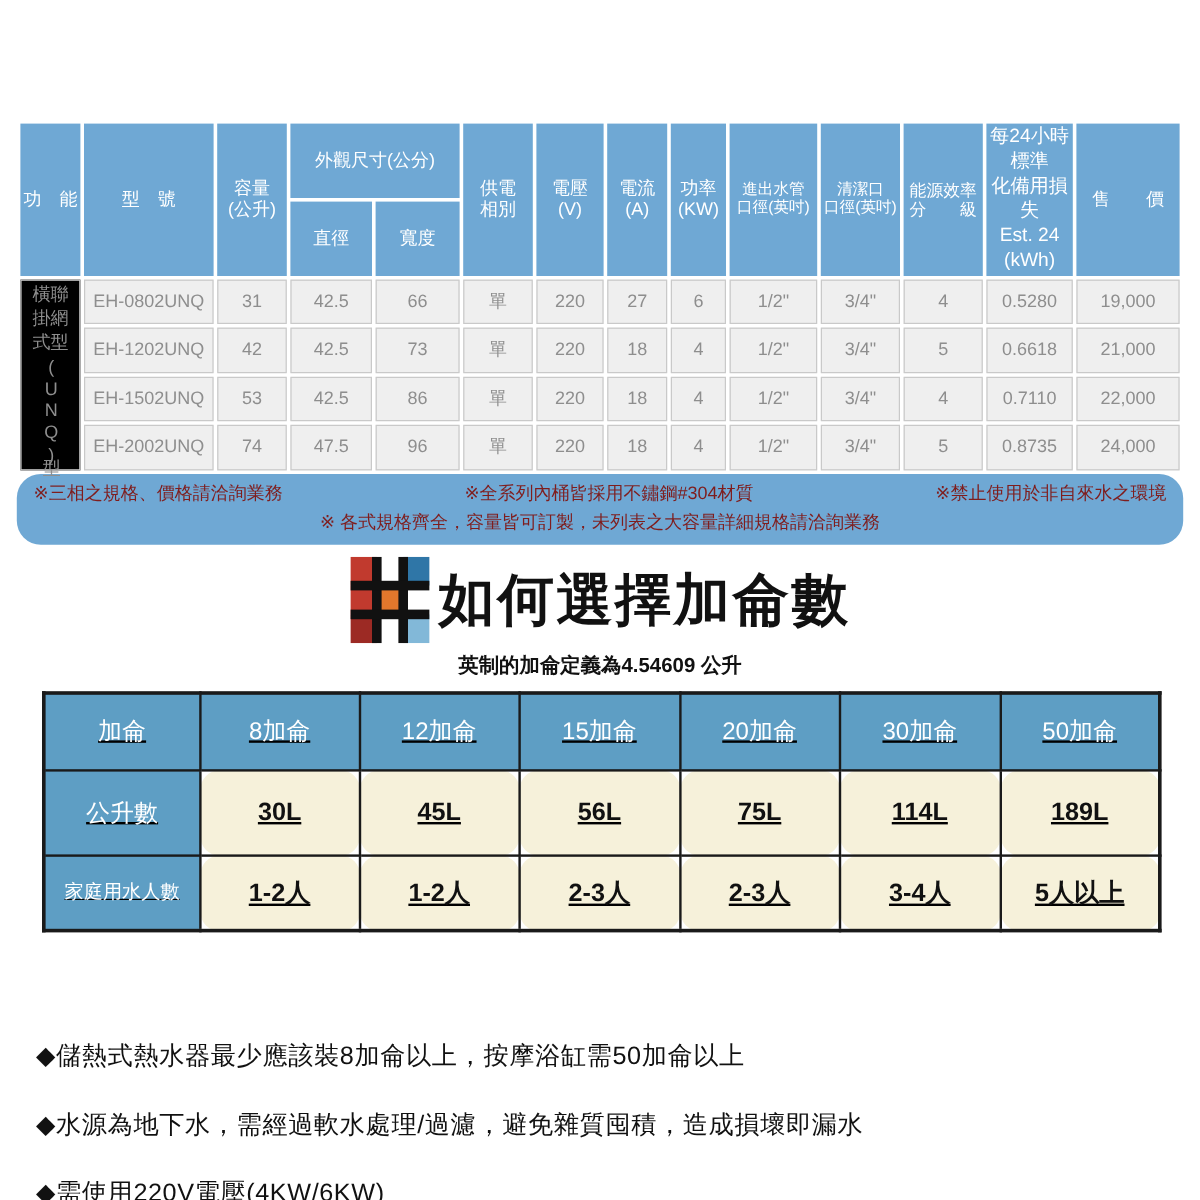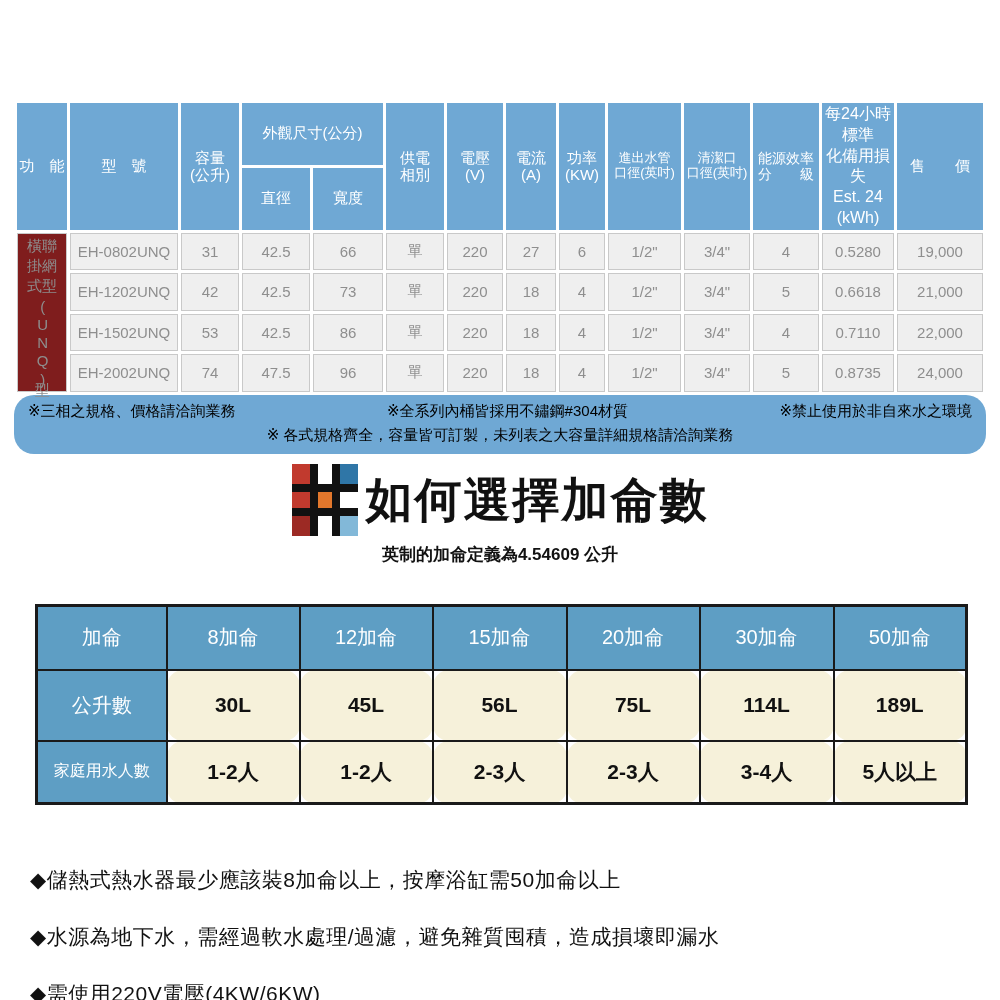--- a/index.html
+++ b/index.html
@@ -14,37 +14,37 @@
     background:#6FA8D4; color:#fff; font-weight:500; font-size:15px;
     text-align:center; vertical-align:middle; padding:1px 0; height:27px;
   }
   table.spec th .ln { display:block; line-height:1.15; }
   table.spec th.sm { font-size:16px; }
   table.spec th.sm .ln { line-height:1.3; }
   table.spec td {
     background:#EFEFEF; border:1px solid #C9C9C9; color:#8E8E8E;
     text-align:center; vertical-align:middle; font-size:15px; height:33px; padding:0;
   }
-  table.spec td.group { background:#7f1d1d; border:1px solid #C9C9C9; padding:2px 0; }
+  table.spec td.group { background:#000000; border:1px solid #C9C9C9; padding:2px 0; }
   .glabel { display:flex; flex-direction:column; align-items:center; color:#8E8E8E; font-size:15px; line-height:1.35; }
   .glabel .vert { writing-mode:vertical-rl; text-orientation:upright; letter-spacing:1px; margin-top:1px; }
 
-  .notes { width:972px; background:#6FA8D4; color:#000000; font-size:15px; padding:7px 14px 9px; margin-top:0;border-radius:20px; }
+  .notes { width:972px; background:#6FA8D4; color:#7f1d1d; font-size:15px; padding:7px 14px 9px; margin-top:0;border-radius:20px; }
   .notes .l1 { display:flex; justify-content:space-between; align-items:center; }
   .notes .l2 { text-align:center; margin-top:5px; }
 
   
   .title-block { position:absolute; top:464px; left:0; width:1000px; text-align:center; }
   .title-row { display:flex; align-items:center; justify-content:center; gap:8px; }
   .title-row h1 { margin:0; font-size:47px; font-weight:700; color:#111; letter-spacing:2px; line-height:1.1; }
   .grid-icon { display:block; }
   .subtitle { margin-top:7px; font-size:17px; font-weight:700; color:#111; }
 
   
-  .gallon-wrap { position:absolute; top:604px; left:35px; }
+  .gallon-wrap { position:absolute; top:576px; left:35px;text-decoration:underline; }
   table.gallon { border-collapse:collapse; table-layout:fixed; width:930px; border:3px solid #1A1A1A; }
   table.gallon th, table.gallon td { border:2px solid #1A1A1A; text-align:center; vertical-align:middle; padding:0; }
   table.gallon tr.ghead th { background:#5E9EC4; color:#fff; font-size:20px; font-weight:400; height:64px; }
   table.gallon th.glab { background:#5E9EC4; color:#fff; font-size:20px; font-weight:400; }
   table.gallon th.glab.small { font-size:16px; }
   table.gallon td { background:#F6F1DA; color:#111; font-size:21px; font-weight:700;border-radius:16px; }
   table.gallon tr.r1 td, table.gallon tr.r1 th { height:71px; }
   table.gallon tr.r2 td, table.gallon tr.r2 th { height:63px; }
 
   

